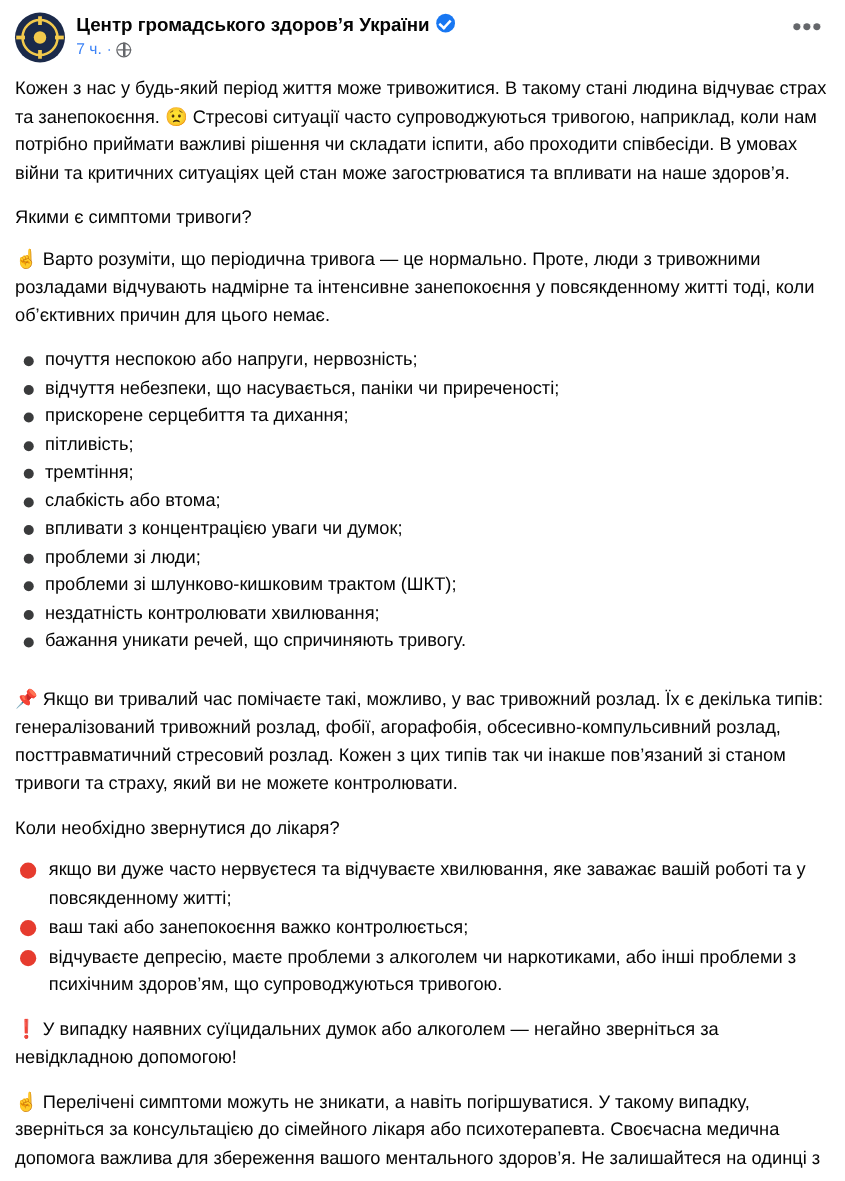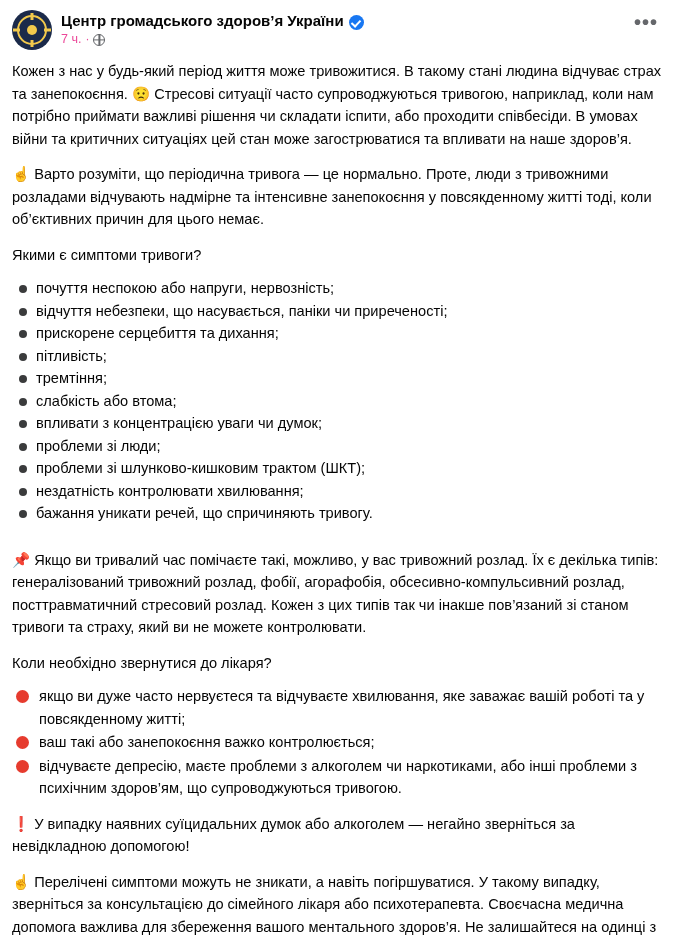--- a/index.html
+++ b/index.html
@@ -67,21 +67,21 @@
     display: flex;
     flex-direction: column;
     justify-content: center;
   }
   .page-name {
     font-size: 15px;
     font-weight: bold;
     color: #050505;
     line-height: 19px;
     display: flex;
-    align-items: flex-end;
+    align-items: flex-start;
   }
   .verified {
     display: inline-block;
     width: 15px;
     height: 15px;
     border-radius: 50%;
     background: #1877f2;
     margin-left: 5px;
     position: relative;
     flex: 0 0 15px;
@@ -92,21 +92,21 @@
     left: 4px;
     top: 3px;
     width: 4px;
     height: 7px;
     border: solid #fff;
     border-width: 0 2px 2px 0;
     transform: rotate(43deg);
   }
   .meta {
     font-size: 12.5px;
-    color: #ec4899;
+    color: #3b82f6;
     line-height: 17px;
     margin-top: 1px;
     display: flex;
     align-items: center;
     gap: 4px;
   }
   .meta .sep { font-size: 12px; }
   .globe {
     width: 12px;
     height: 12px;
@@ -226,22 +226,22 @@
         <span class="sep">·</span>
         <span class="globe"></span>
       </div>
     </div>
     <div class="more-btn">•••</div>
   </div>
 
   <div class="post-body">
 
     <p class="para">Кожен з нас у будь-який період життя може тривожитися. В такому стані людина  відчуває страх та занепокоєння. 😟 Стресові ситуації часто супроводжуються тривогою, наприклад, коли нам потрібно приймати важливі рішення чи складати іспити, або проходити співбесіди. В умовах війни та критичних ситуаціях цей стан може загострюватися та впливати на наше здоров’я.</p>
+    <p class="para tight">Якими є симптоми тривоги?</p>
     <p class="para">☝ Варто розуміти, що періодична тривога — це нормально. Проте, люди з тривожними розладами відчувають надмірне та інтенсивне занепокоєння у повсякденному житті тоді, коли об’єктивних причин для цього немає.</p>
-    <p class="para tight">Якими є симптоми тривоги?</p>
 
     <ul class="sym-list">
       <li>почуття неспокою або напруги, нервозність;</li>
       <li>відчуття небезпеки, що насувається, паніки чи приреченості;</li>
       <li>прискорене серцебиття та дихання;</li>
       <li>пітливість;</li>
       <li>тремтіння;</li>
       <li>слабкість або втома;</li>
       <li>впливати з концентрацією уваги чи думок;</li>
       <li>проблеми зі люди;</li>

